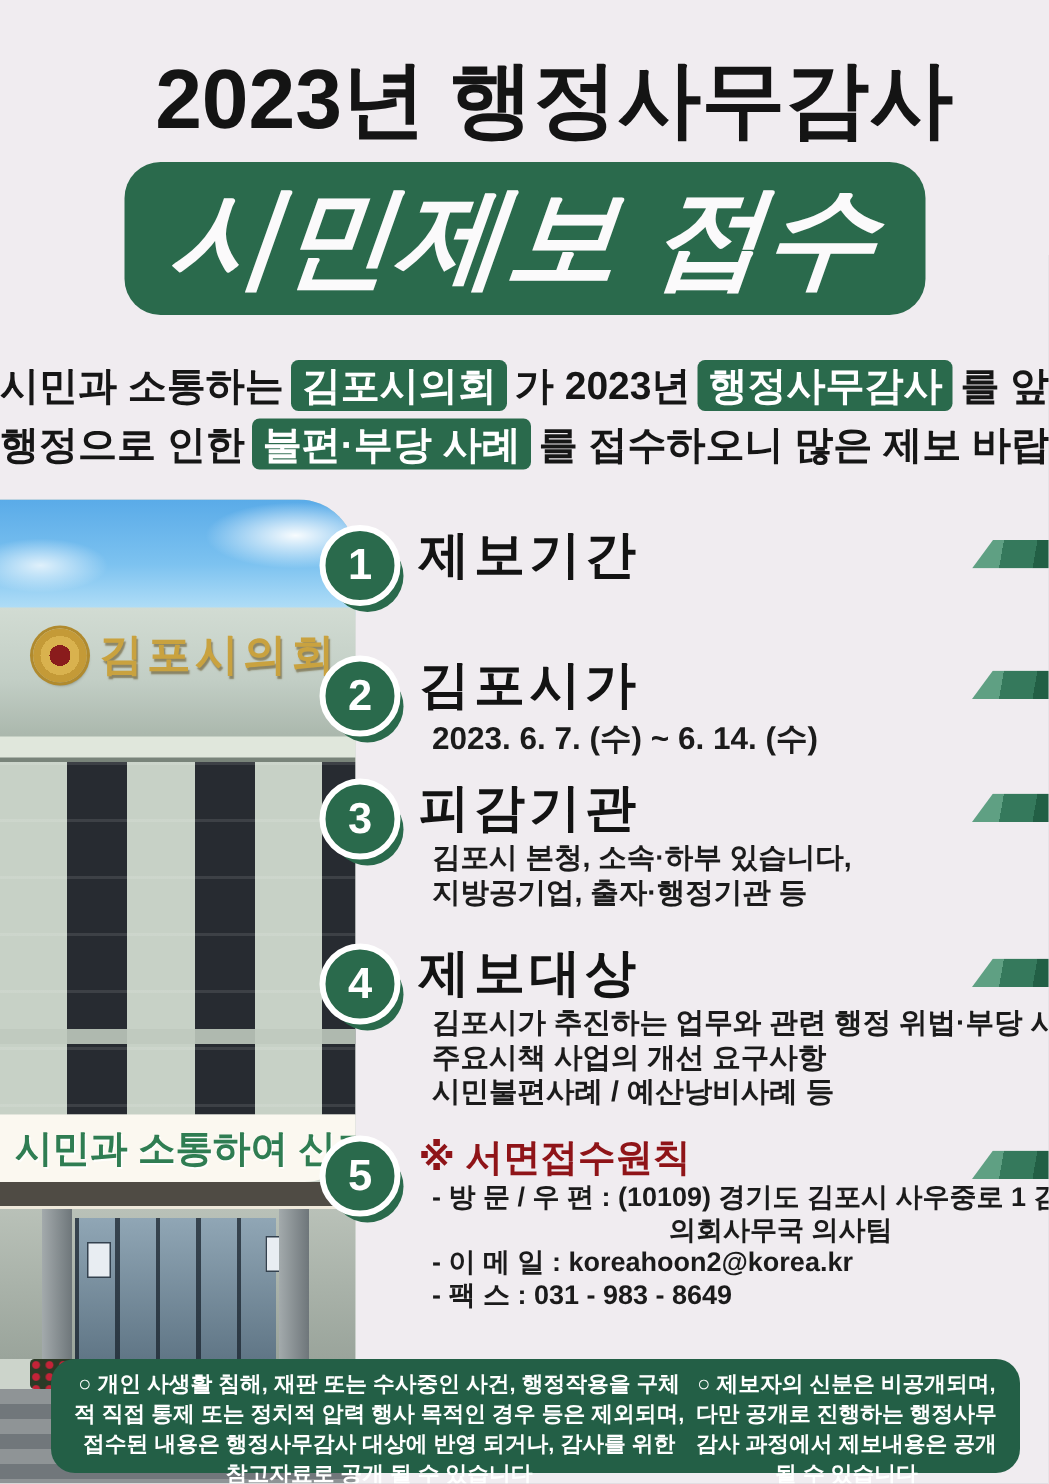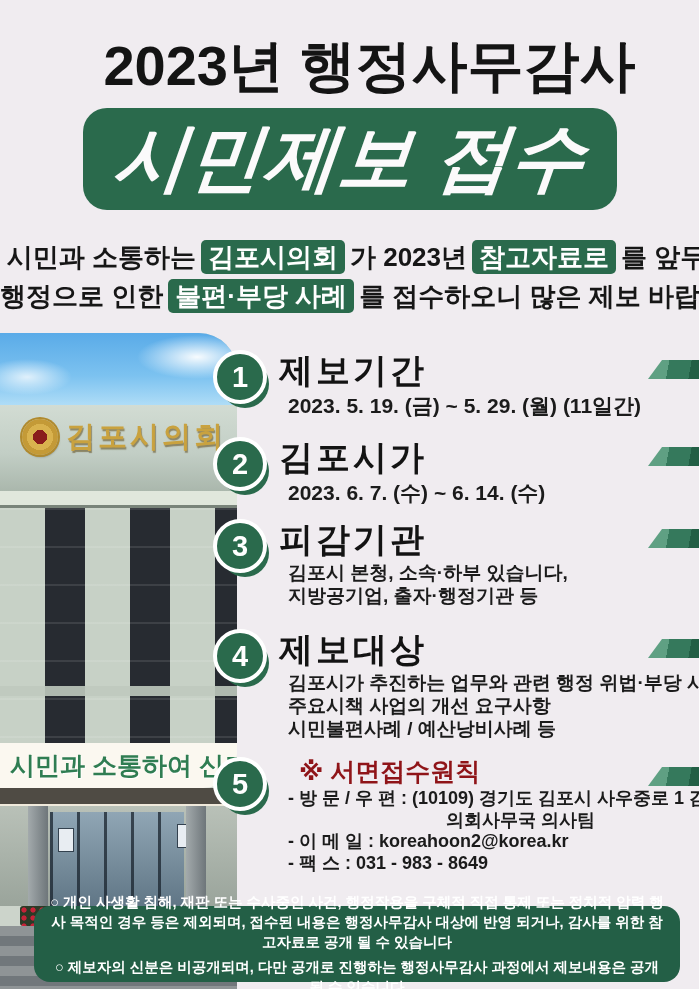--- a/index.html
+++ b/index.html
@@ -90,55 +90,55 @@
   .item{position:absolute;left:213px;display:flex;gap:12px;z-index:3;}
   .i1{top:348px;} .i2{top:435px;} .i3{top:517px;} .i4{top:627px;} .i5{top:755px;}
   .badge{
     flex:0 0 auto;width:46px;height:46px;border-radius:50%;background:#2a6a4c;
     border:4px solid #ffffff;box-shadow:5px 7px 0 -3px #2a6a4c;
     display:flex;align-items:center;justify-content:center;
     color:#fff;font-size:29px;font-weight:900;margin-top:2px;
   }
   .ititle{font-size:34px;font-weight:900;letter-spacing:3px;color:#131313;line-height:44px;white-space:nowrap;}
   .ititle-row{display:flex;align-items:center;gap:16px;}
-  .inote{font-size:25px;font-weight:900;color:#8f1418;letter-spacing:0;white-space:nowrap;margin-left:20px;}
+  .inote{font-size:25px;font-weight:900;color:#8f1418;letter-spacing:0;white-space:nowrap;}
   .ibody{font-weight:800;color:#1b1b1b;padding-left:9px;white-space:nowrap;}
   .b-lg{font-size:21px;line-height:27px;}
   .b-md{font-size:19px;line-height:23px;}
   .b-sm{font-size:18px;line-height:21.5px;}
   .indent{margin-left:158px;}
   
   .stripe{
     position:absolute;right:0;width:91px;height:19px;z-index:2;
     clip-path:polygon(14px 0,100% 0,100% 100%,0 100%);
     background:linear-gradient(100deg,#5fa083 0 21px,#35795c 21px 43px,#225f45 43px);
   }
   .s1{top:360px;} .s2{top:447px;} .s3{top:529px;} .s4{top:639px;} .s5{top:767px;}
   
   .footer-box{
     position:absolute;left:34px;top:906px;width:646px;height:76px;z-index:4;
     background:#235f46;border-radius:16px;box-sizing:border-box;
     padding:7px 14px;color:#ffffff;text-align:center;
     font-size:14.5px;font-weight:800;line-height:20px;
-    display:flex;flex-direction:column;justify-content:center;gap:5px;
+    display:flex;flex-direction:row;justify-content:center;gap:5px;
   }
   .footer-box p{margin:0;}
 </style>
 </head>
 <body>
 
 <div class="poster">
 
   <div class="main-title">2023년 행정사무감사</div>
   <div class="pill">
     <span>시민제보 접수</span>
   </div>
 
   <div class="intro">
-    <div><span>시민과 소통하는</span><span class="hl">김포시의회</span><span>가 2023년</span><span class="hl">참고자료로</span><span>를 앞두고</span></div>
+    <div><span>시민과 소통하는</span><span class="hl">김포시의회</span><span>가 2023년</span><span class="hl">행정사무감사</span><span>를 앞두고</span></div>
     <div><span>행정으로 인한</span><span class="hl">불편·부당 사례</span><span>를 접수하오니 많은 제보 바랍니다</span></div>
   </div>
 
   <div class="photo">
     <div class="ph-sky">
       <div class="cloud c1"></div>
       <div class="cloud c2"></div>
     </div>
     <div class="ph-facade">
       <div class="ph-sign">
@@ -171,21 +171,20 @@
   <div class="stripe s1"></div>
   <div class="stripe s2"></div>
   <div class="stripe s3"></div>
   <div class="stripe s4"></div>
   <div class="stripe s5"></div>
 
   <div class="item i1">
     <div class="badge">1</div>
     <div class="itext">
       <div class="ititle">제보기간</div>
-      <div class="ibody b-lg">2023. 5. 19. (금)  ~  5. 29. (월) (11일간)</div>
     </div>
   </div>
 
   <div class="item i2">
     <div class="badge">2</div>
     <div class="itext">
       <div class="ititle">김포시가</div>
       <div class="ibody b-lg">2023. 6. 7. (수)  ~  6. 14. (수)</div>
     </div>
   </div>

